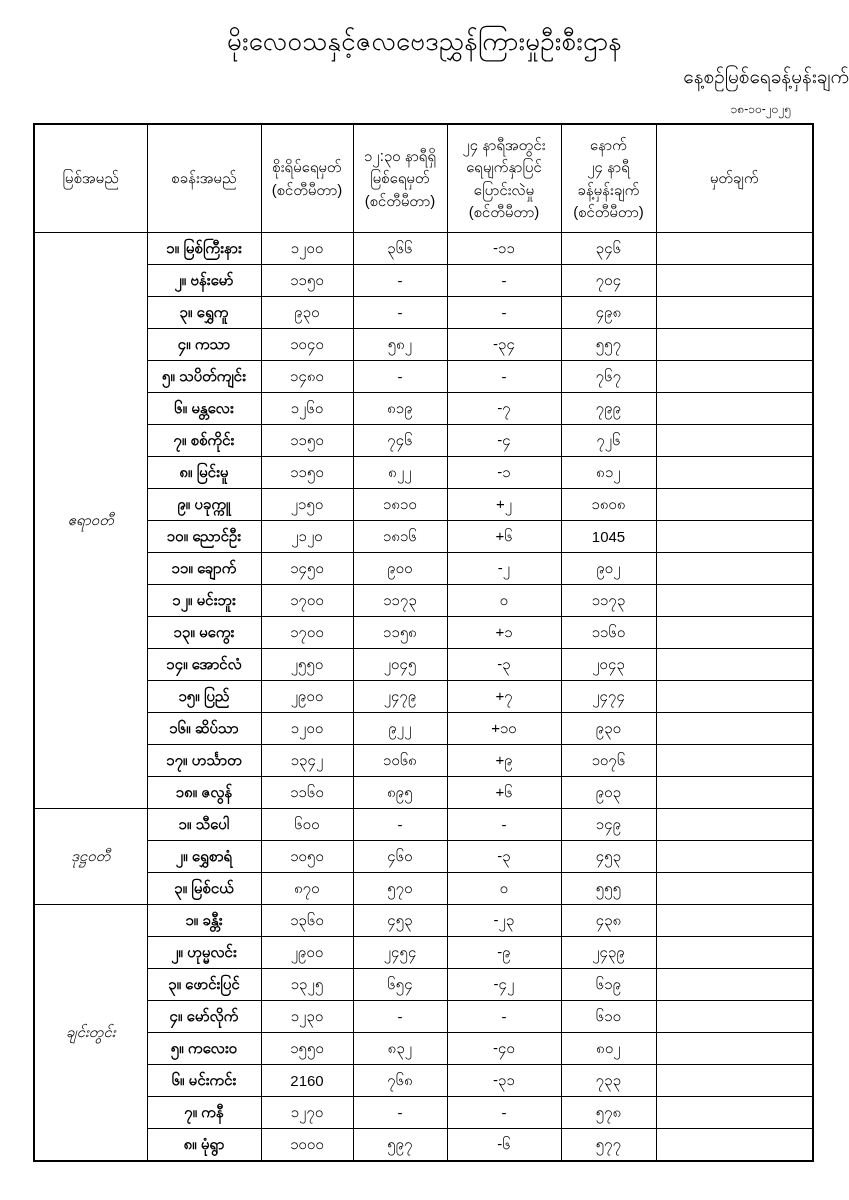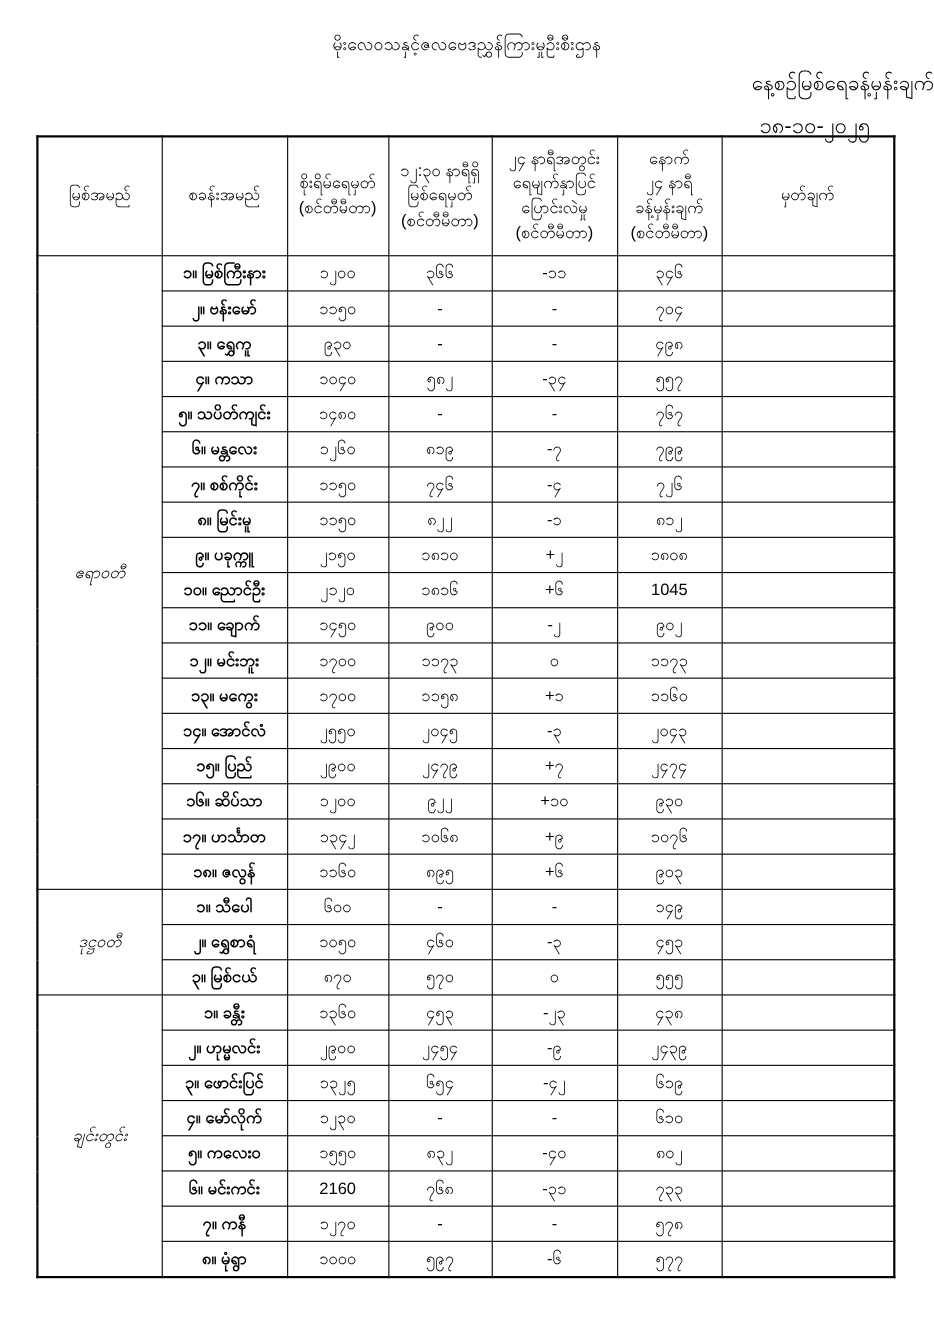--- a/index.html
+++ b/index.html
@@ -10,37 +10,37 @@
     background: #ffffff;
     color: #000000;
     font-family: "Liberation Sans", sans-serif;
     overflow: hidden;
   }
   .title-line1 {
     position: absolute;
     top: 26px; left: 0;
     width: 100%;
     text-align: center;
-    font-size: 16px;
+    font-size: 26px;
     line-height: 30px;
     letter-spacing: 0.2px;
   }
   .title-line2 {
     position: absolute;
     top: 62px; left: 0;
     width: 100%;
     text-align: right;
     font-size: 19px;
     line-height: 30px;
   }
   .report-date {
     position: absolute;
     top: 101px;
     right: 58px;
-    font-size: 20px;
+    font-size: 12px;
   }
   table.wl {
     position: absolute;
     left: 33px;
     top: 123px;
     border-collapse: collapse;
     table-layout: fixed;
     border: 2px solid #000;
   }
   table.wl th, table.wl td {

